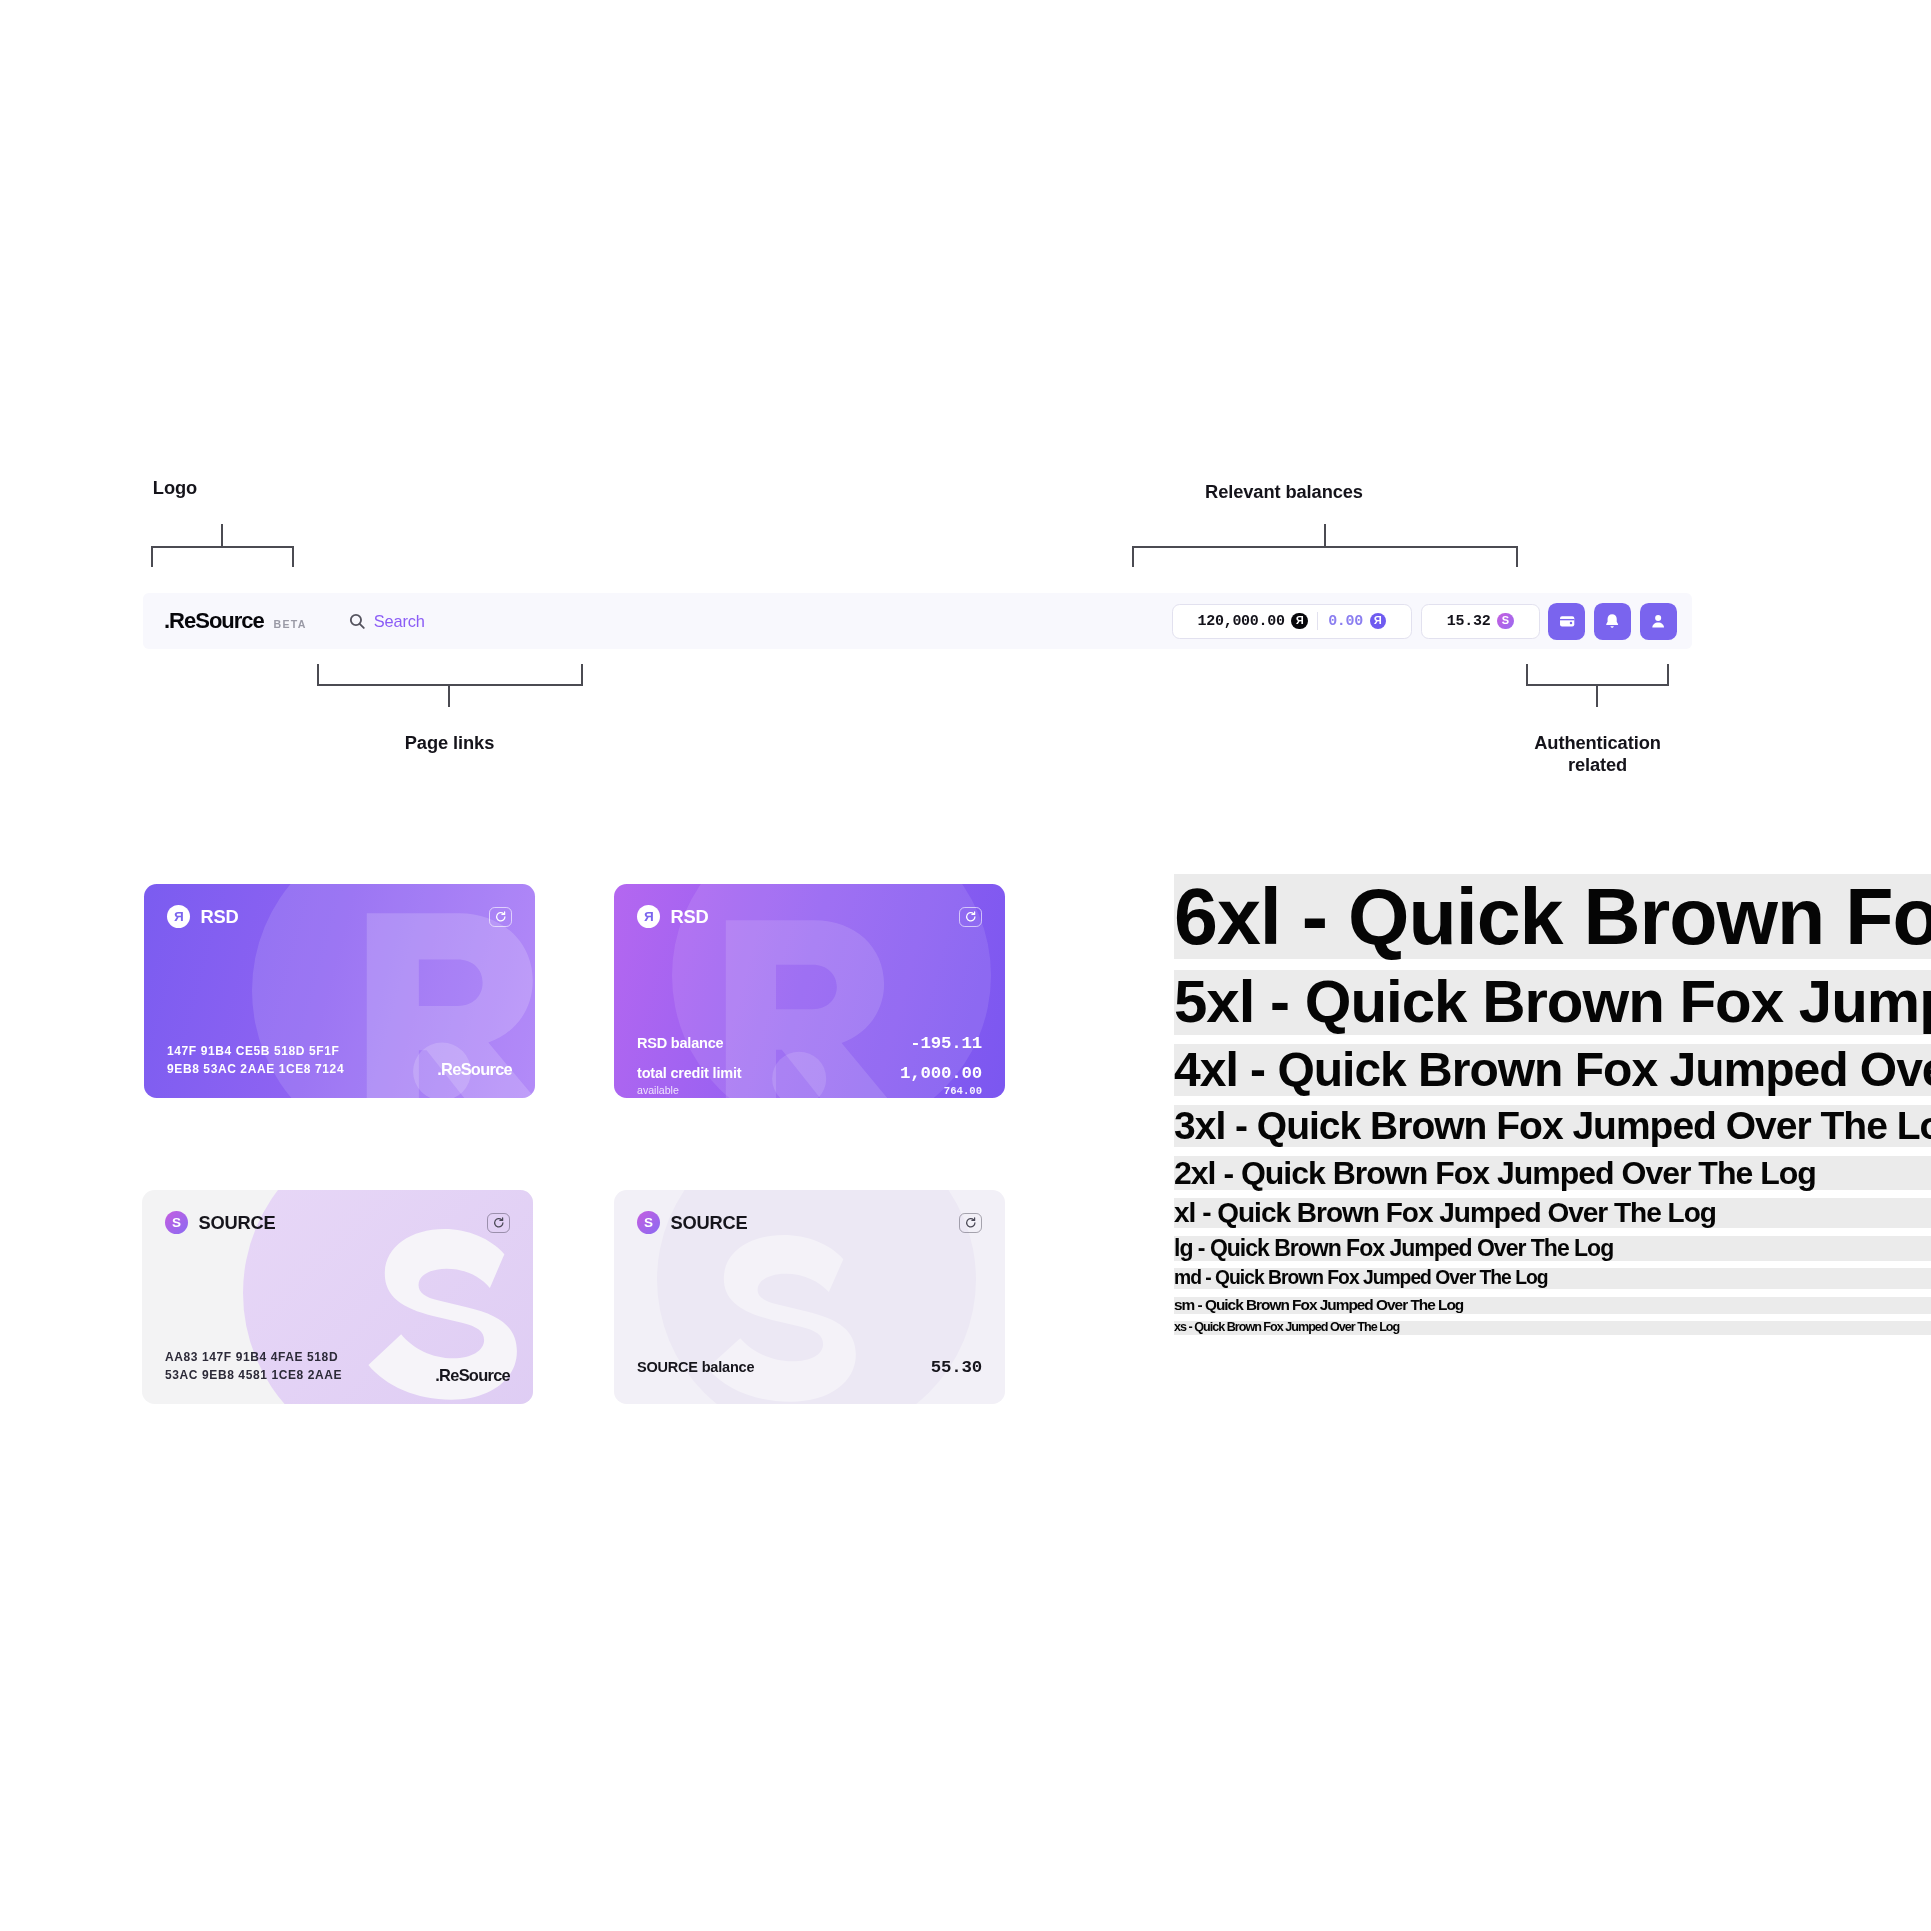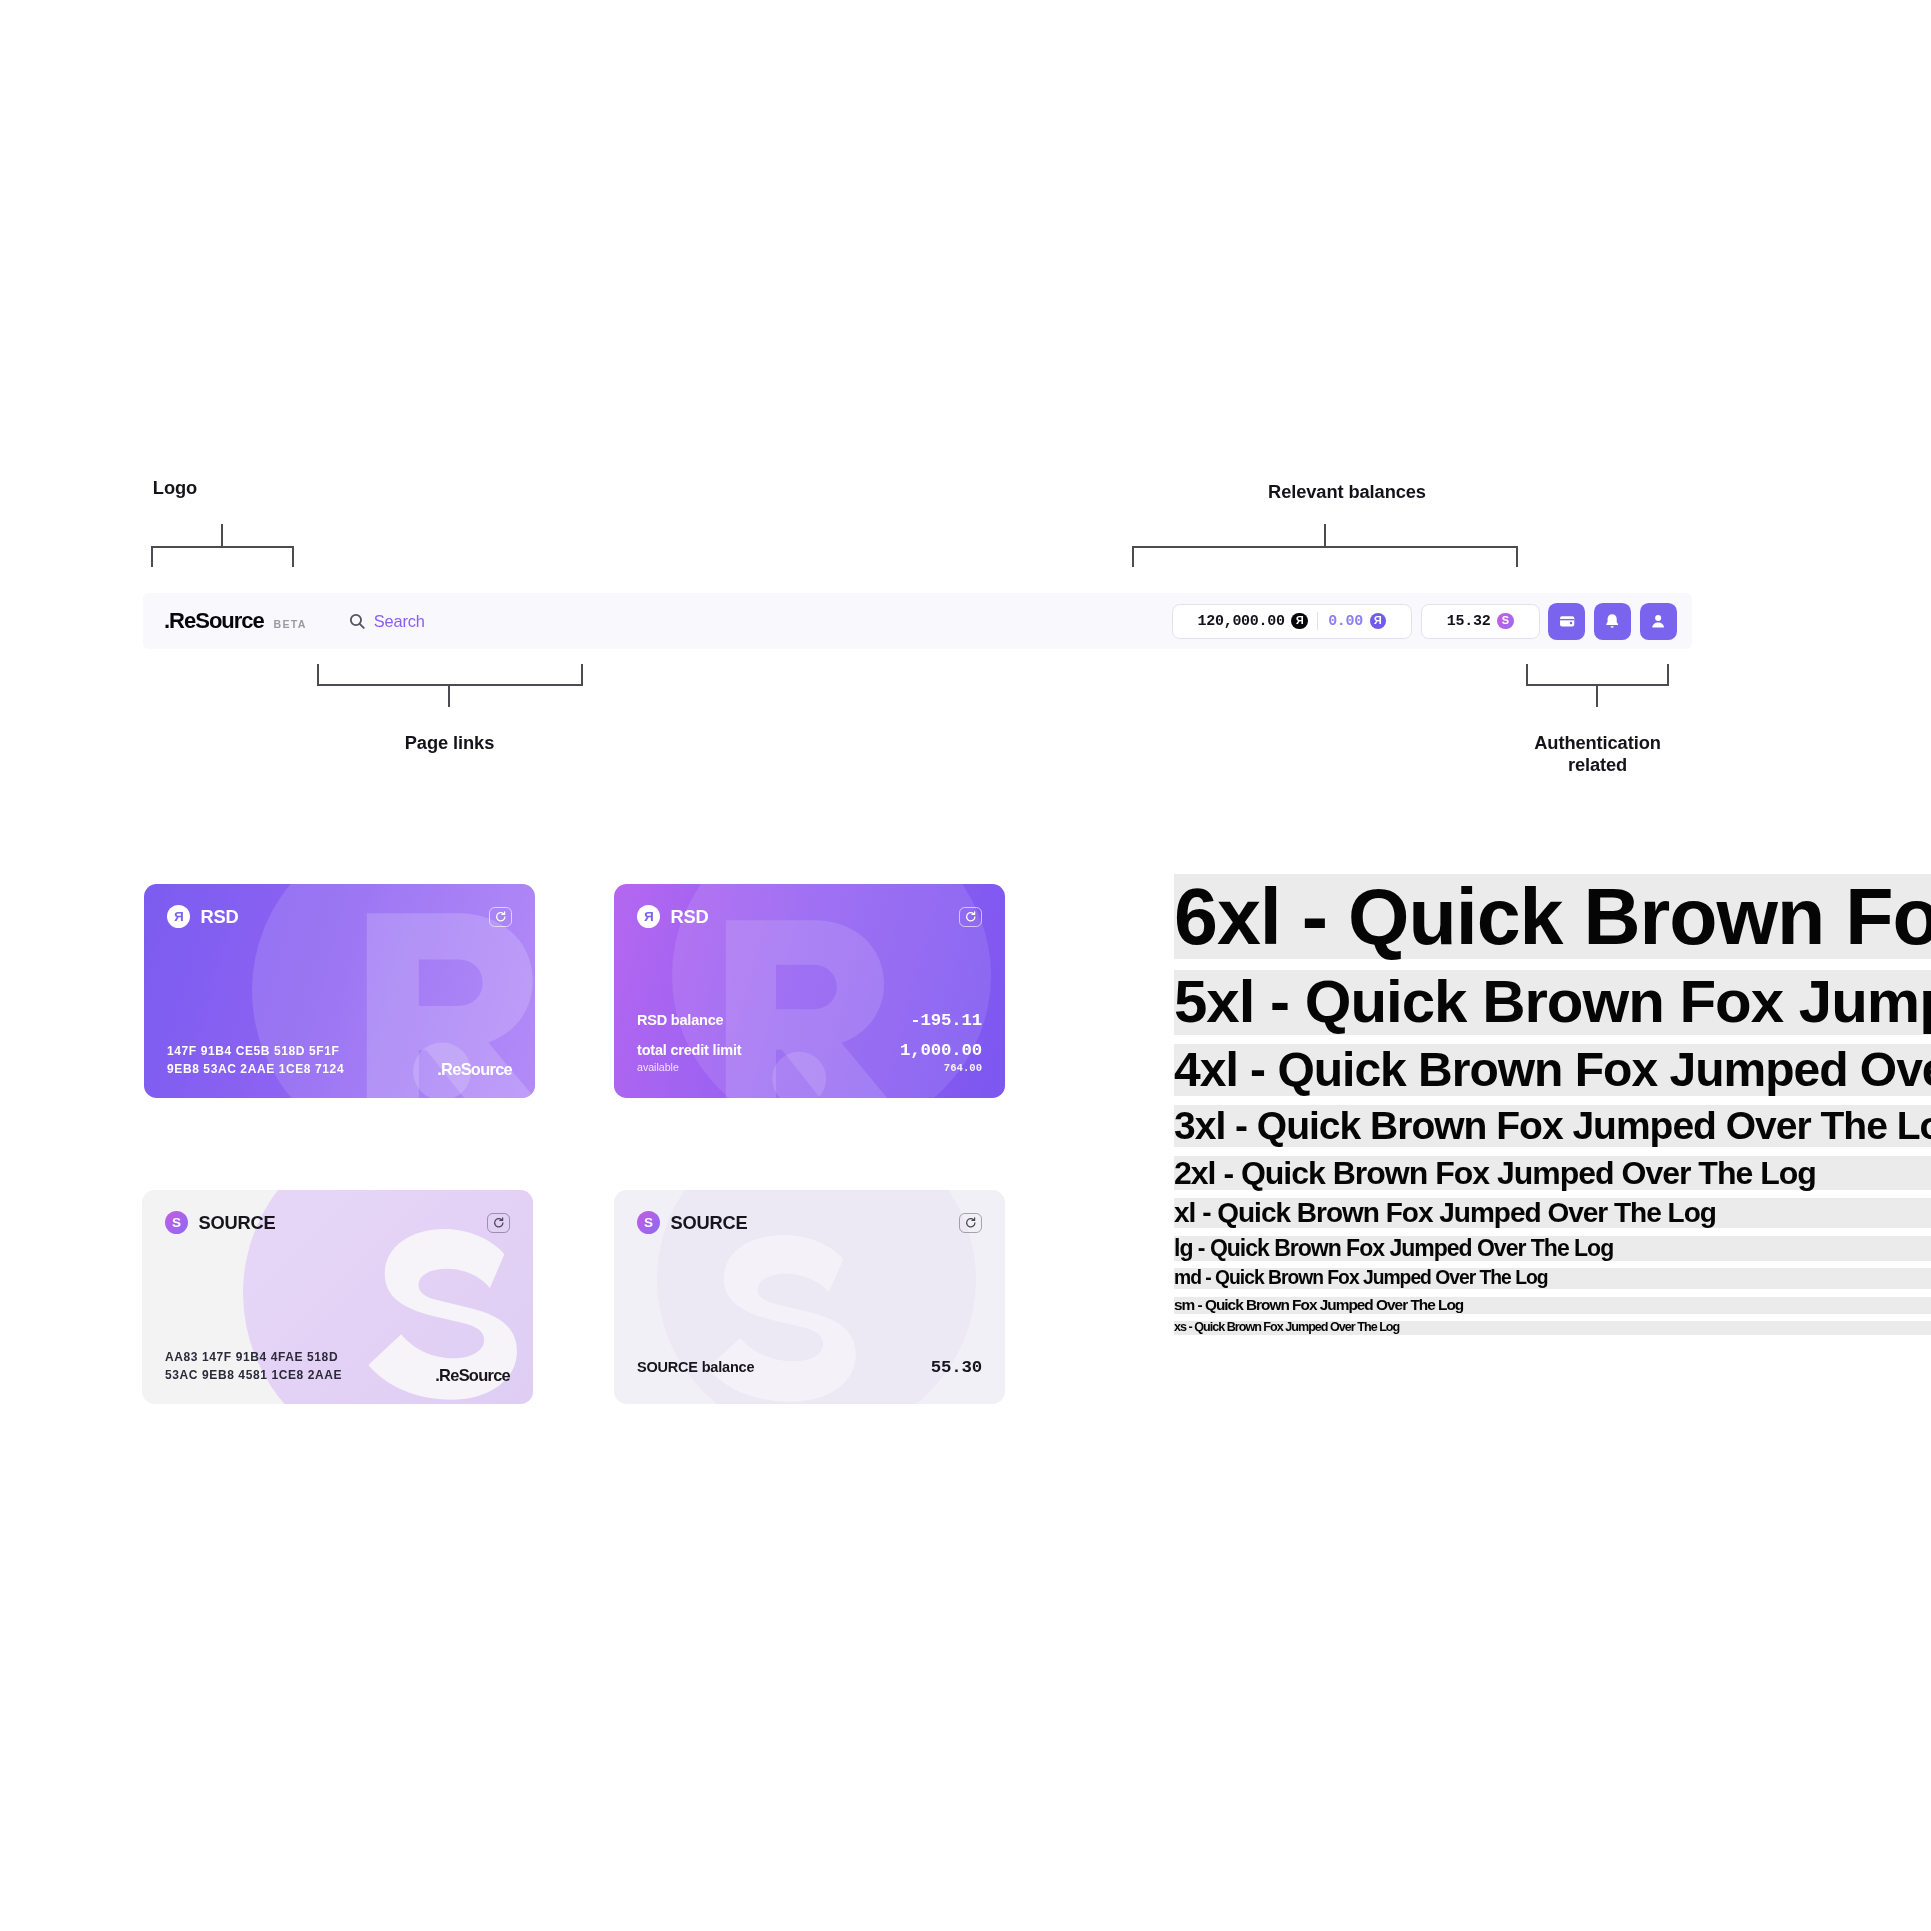--- a/index.html
+++ b/index.html
@@ -120,21 +120,21 @@
 
   .card-foot { position:absolute; left:23px; right:23px; bottom:19.3px; z-index:3; }
   .acct-num {
     font-family: Liberation Sans, sans-serif;
     font-size: 12px; font-weight: 700; letter-spacing: 0.6px;
     line-height: 1.55;
   }
   .foot-row { display:flex; align-items:flex-end; justify-content:space-between; }
   .foot-logo { font-size: 16.4px; font-weight: 700; letter-spacing:-0.7px; }
 
-  .bal-rows { position:absolute; left:23px; right:23px; bottom:24px; z-index:3; }
+  .bal-rows { position:absolute; left:23px; right:23px; bottom:1px; z-index:3; }
   .bal-row { display:flex; align-items:baseline; justify-content:space-between; }
   .bal-label { font-size: 14.5px; font-weight:700; letter-spacing:-0.2px; }
   .bal-val { font-family:"Liberation Mono", monospace; font-size:17.4px; font-weight:700; letter-spacing:-0.2px; }
   .bal-sub { display:flex; align-items:baseline; justify-content:space-between; margin-top:1px; }
   .bal-sub-label { font-size:10.6px; font-weight:500; opacity:.82; }
   .bal-sub-val { font-family:"Liberation Mono", monospace; font-size:10.6px; font-weight:700; opacity:.92; }
 
   
   #card-rsd-1 { background: linear-gradient(105deg,#7b5cf0 0%,#8e63f2 45%, #a97bf7 100%); color:#ffffff; }
   #card-rsd-2 { background: linear-gradient(105deg,#b467f0 0%,#9460f2 48%, #7b57f0 100%); color:#ffffff; }
@@ -169,21 +169,21 @@
   </div>
 
   <div class="brkt" style="left:317px; top:664px; width:266px; height:44px;">
     <div class="tick-l" style="left:0; top:0; height:21px;"></div>
     <div class="tick-r" style="right:0; top:0; height:21px;"></div>
     <div class="hbar" style="top:20px;"></div>
     <div class="stem" style="left:131px; top:20px; height:23px;"></div>
   </div>
   <div class="anno-label" style="left:323px; top:732px; width:253px;">Page links</div>
 
-  <div class="anno-label" style="left:1202px; top:481px; width:290px;">Relevant balances</div>
+  <div class="anno-label" style="left:1139px; top:481px; width:290px;">Relevant balances</div>
   <div class="brkt" style="left:1132px; top:524px; width:386px; height:43px;">
     <div class="stem" style="left:192px; top:0; height:23px;"></div>
     <div class="hbar" style="top:22px;"></div>
     <div class="tick-l" style="left:0; top:22px; height:21px;"></div>
     <div class="tick-r" style="right:0; top:22px; height:21px;"></div>
   </div>
 
   <div class="brkt" style="left:1526px; top:664px; width:143px; height:44px;">
     <div class="tick-l" style="left:0; top:0; height:21px;"></div>
     <div class="tick-r" style="right:0; top:0; height:21px;"></div>

